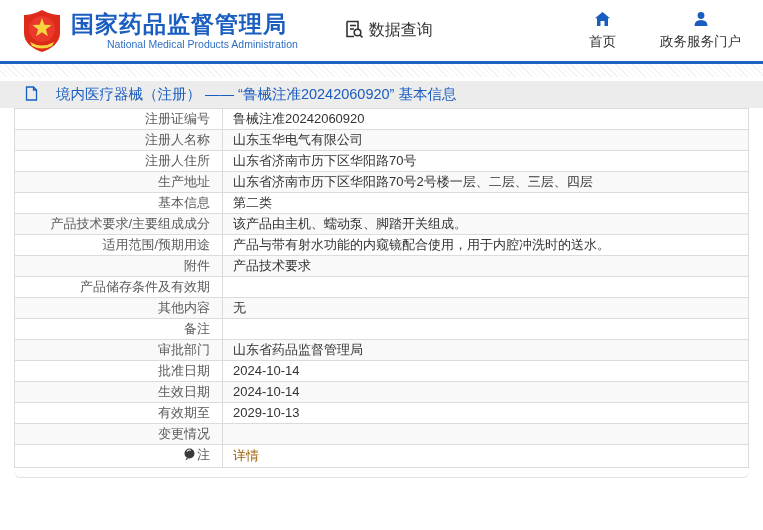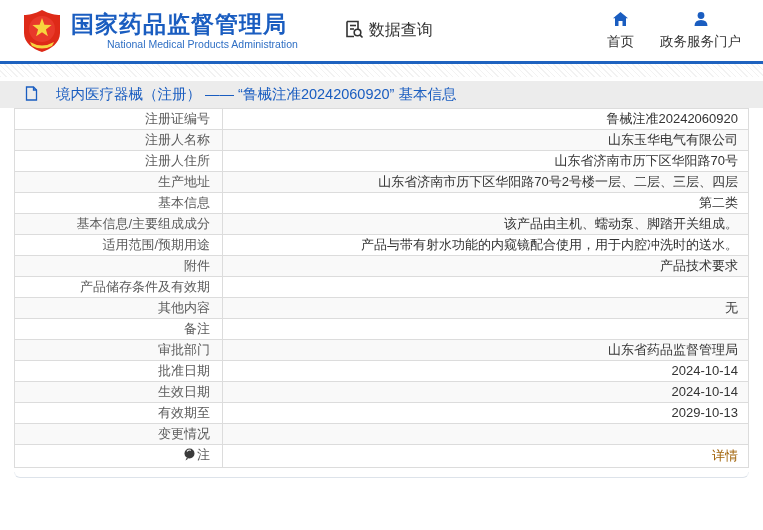--- a/index.html
+++ b/index.html
@@ -9,38 +9,38 @@
   
   .header { height: 64px; display: flex; align-items: center;
             padding: 2px 22px; background: #fff; border-bottom: 3px solid #1e62bf; }
   .logo { display: flex; align-items: center; gap: 9px; cursor: pointer; }
   .emblem { width: 40px; height: 44px; position: relative; flex: 0 0 auto; }
   .logo-text { display: flex; flex-direction: column; }
   .logo-title { color: #1a5dc0; font-size: 23px; font-weight: bold; letter-spacing: 1px; line-height: 26px; }
   .logo-sub { color: #2f6fc4; font-size: 10.5px; line-height: 14px; margin-left: 36px; }
   .data-query { display: flex; align-items: center; gap: 5px; margin-left: 46px;
                 color: #333; font-size: 16px; cursor: pointer; }
-  .header-nav { margin-left: auto; display: flex; gap: 26px; }
+  .header-nav { margin-left: auto; display: flex; gap: 44px; }
   .nav-item { display: flex; flex-direction: column; align-items: center; gap: 3px;
               color: #333; font-size: 13.5px; cursor: pointer; }
 
   
   .hatch { height: 13px; background: repeating-linear-gradient(
              45deg, rgba(0,0,0,0.05) 0 1px, transparent 1px 4px); }
 
   
   .breadcrumb { margin-top: 4px; height: 27px; background: #ececec;
                 display: flex; align-items: center; padding-left: 25px;
                 color: #1a5dc0; font-size: 14.5px; gap: 18px; }
 
   
   .table-wrap { margin: 0 14px 0 14px; }
   table { width: 100%; border-collapse: collapse; border: 1px solid #d9d9d9; }
   td { border: 1px solid #dcdcdc; font-size: 13px; height: 21px;
-       padding: 2px 10px; color: #333; line-height: 16px; text-align: right; }
+       padding: 2px 10px; color: #333; line-height: 16px; }
   td.label-cell { width: 208px; text-align: right; color: #5b5b5b;
                   padding-right: 12px; white-space: nowrap; }
   tr:nth-child(even) td { background: #f9f9f9; }
   .detail-link { color: #a16207; text-decoration: none; cursor: pointer; }
   .note-ico { display: inline-block; vertical-align: -2px; margin-right: 2px; }
 
   .bottom-line { margin: 4px 14px 0 14px; height: 6px;
                  border-bottom: 1px solid #dde3ea;
                  border-left: 1px solid #eef1f5; border-right: 1px solid #eef1f5;
                  border-radius: 0 0 6px 6px; }
@@ -127,21 +127,21 @@
         </tr>
         <tr>
           <td class="label-cell"><span>生产地址</span></td>
           <td class="value-cell"><span>山东省济南市历下区华阳路70号2号楼一层、二层、三层、四层</span></td>
         </tr>
         <tr>
           <td class="label-cell"><span>基本信息</span></td>
           <td class="value-cell"><span>第二类</span></td>
         </tr>
         <tr>
-          <td class="label-cell"><span>基本信息/主要组成成分</span></td>
+          <td class="label-cell"><span>产品技术要求/主要组成成分</span></td>
           <td class="value-cell"><span>该产品由主机、蠕动泵、脚踏开关组成。</span></td>
         </tr>
         <tr>
           <td class="label-cell"><span>适用范围/预期用途</span></td>
           <td class="value-cell"><span>产品与带有射水功能的内窥镜配合使用，用于内腔冲洗时的送水。</span></td>
         </tr>
         <tr>
           <td class="label-cell"><span>附件</span></td>
           <td class="value-cell"><span>产品技术要求</span></td>
         </tr>

